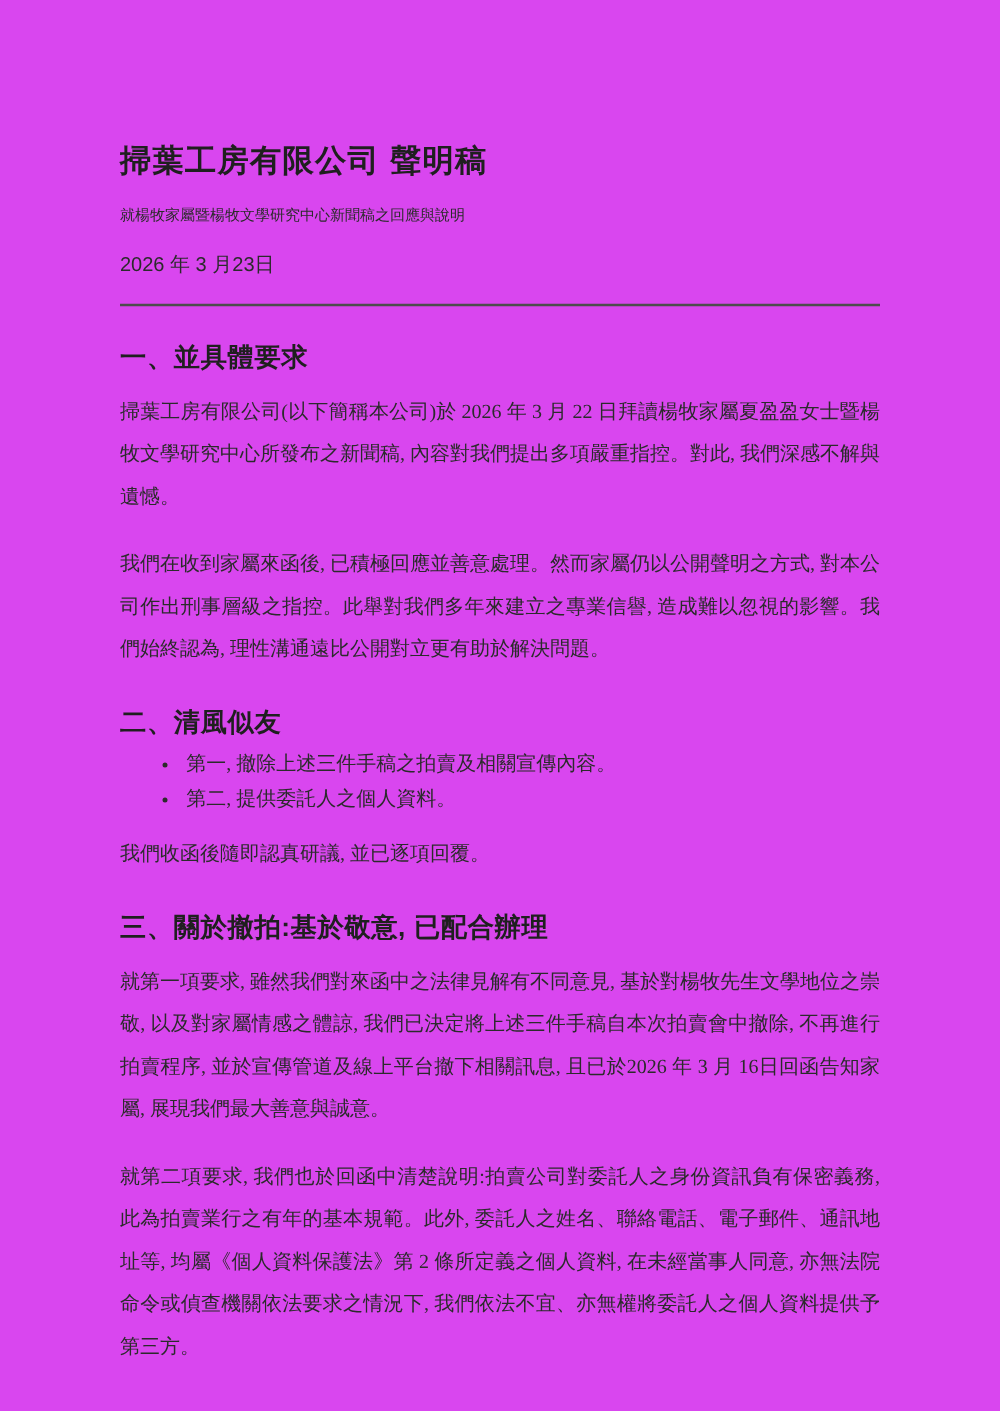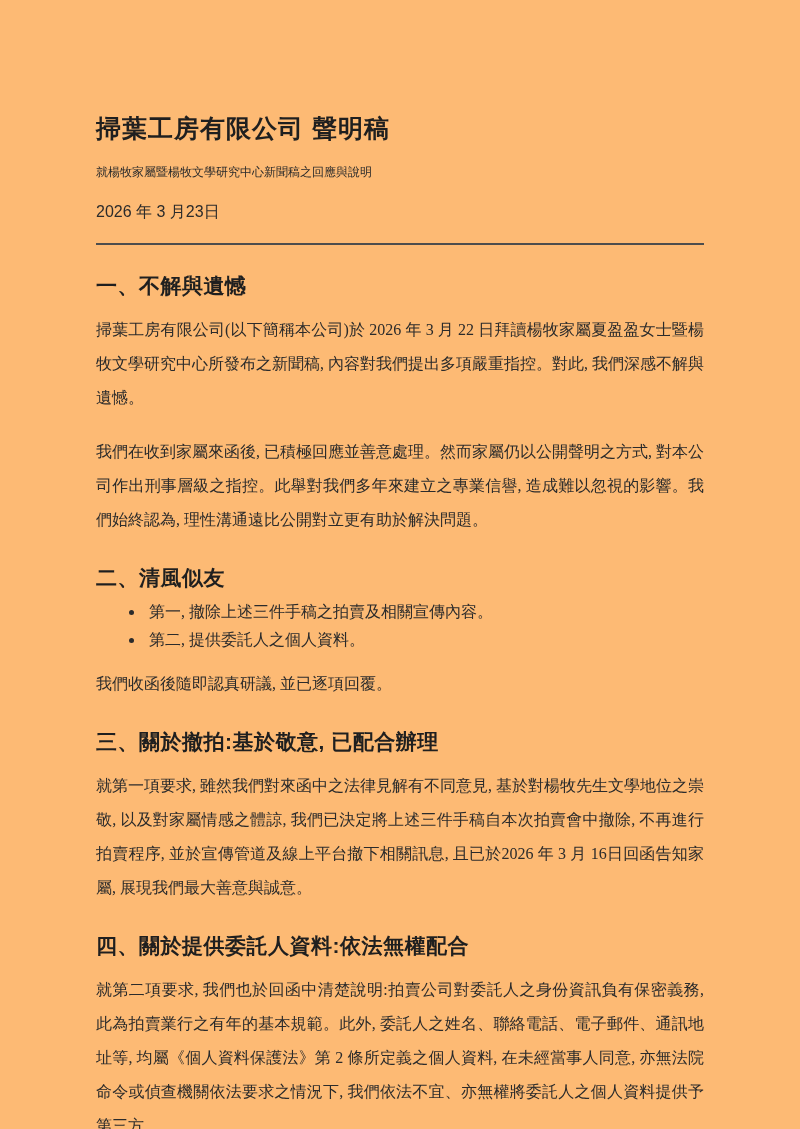--- a/index.html
+++ b/index.html
@@ -5,21 +5,21 @@
   html, body {
     margin: 0;
     padding: 0;
     background: #ffffff;
   }
   .page {
     position: relative;
     width: 800px;
     height: 1129px;
     margin: 0 auto;
-    background: #fdba74;
+    background: #d946ef;
     box-sizing: border-box;
     padding: 112px 96px 40px 96px;
     color: #272727;
     overflow: hidden;
   }
   
   .doc-title {
     font-family: "Liberation Sans", sans-serif;
     font-size: 25px;
     font-weight: 700;
@@ -80,37 +80,36 @@
 <div class="page">
 
   <header>
     <h1 class="doc-title">掃葉工房有限公司 聲明稿</h1>
     <p class="doc-subtitle">就楊牧家屬暨楊牧文學研究中心新聞稿之回應與說明</p>
     <p class="doc-date">2026 年 3 月23日</p>
     <hr class="header-rule">
   </header>
 
   <section>
-    <h2 class="section-heading">一、不解與遺憾</h2>
+    <h2 class="section-heading">一、並具體要求</h2>
     <p class="body-para">掃葉工房有限公司(以下簡稱本公司)於 2026 年 3 月 22 日拜讀楊牧家屬夏盈盈女士暨楊牧文學研究中心所發布之新聞稿, 內容對我們提出多項嚴重指控。對此, 我們深感不解與遺憾。</p>
     <p class="body-para">我們在收到家屬來函後, 已積極回應並善意處理。然而家屬仍以公開聲明之方式, 對本公司作出刑事層級之指控。此舉對我們多年來建立之專業信譽, 造成難以忽視的影響。我們始終認為, 理性溝通遠比公開對立更有助於解決問題。</p>
   </section>
 
   <section>
     <h2 class="section-heading">二、清風似友</h2>
     <ul class="demand-list">
       <li>第一, 撤除上述三件手稿之拍賣及相關宣傳內容。</li>
       <li>第二, 提供委託人之個人資料。</li>
     </ul>
     <p class="body-para">我們收函後隨即認真研議, 並已逐項回覆。</p>
   </section>
 
   <section>
     <h2 class="section-heading">三、關於撤拍:基於敬意, 已配合辦理</h2>
     <p class="body-para">就第一項要求, 雖然我們對來函中之法律見解有不同意見, 基於對楊牧先生文學地位之崇敬, 以及對家屬情感之體諒, 我們已決定將上述三件手稿自本次拍賣會中撤除, 不再進行拍賣程序, 並於宣傳管道及線上平台撤下相關訊息, 且已於2026 年 3 月 16日回函告知家屬, 展現我們最大善意與誠意。</p>
   </section>
 
   <section>
-    <h2 class="section-heading">四、關於提供委託人資料:依法無權配合</h2>
     <p class="body-para">就第二項要求, 我們也於回函中清楚說明:拍賣公司對委託人之身份資訊負有保密義務, 此為拍賣業行之有年的基本規範。此外, 委託人之姓名、聯絡電話、電子郵件、通訊地址等, 均屬《個人資料保護法》第 2 條所定義之個人資料, 在未經當事人同意, 亦無法院命令或偵查機關依法要求之情況下, 我們依法不宜、亦無權將委託人之個人資料提供予第三方。</p>
   </section>
 
 </div>
 
 </body></html>

